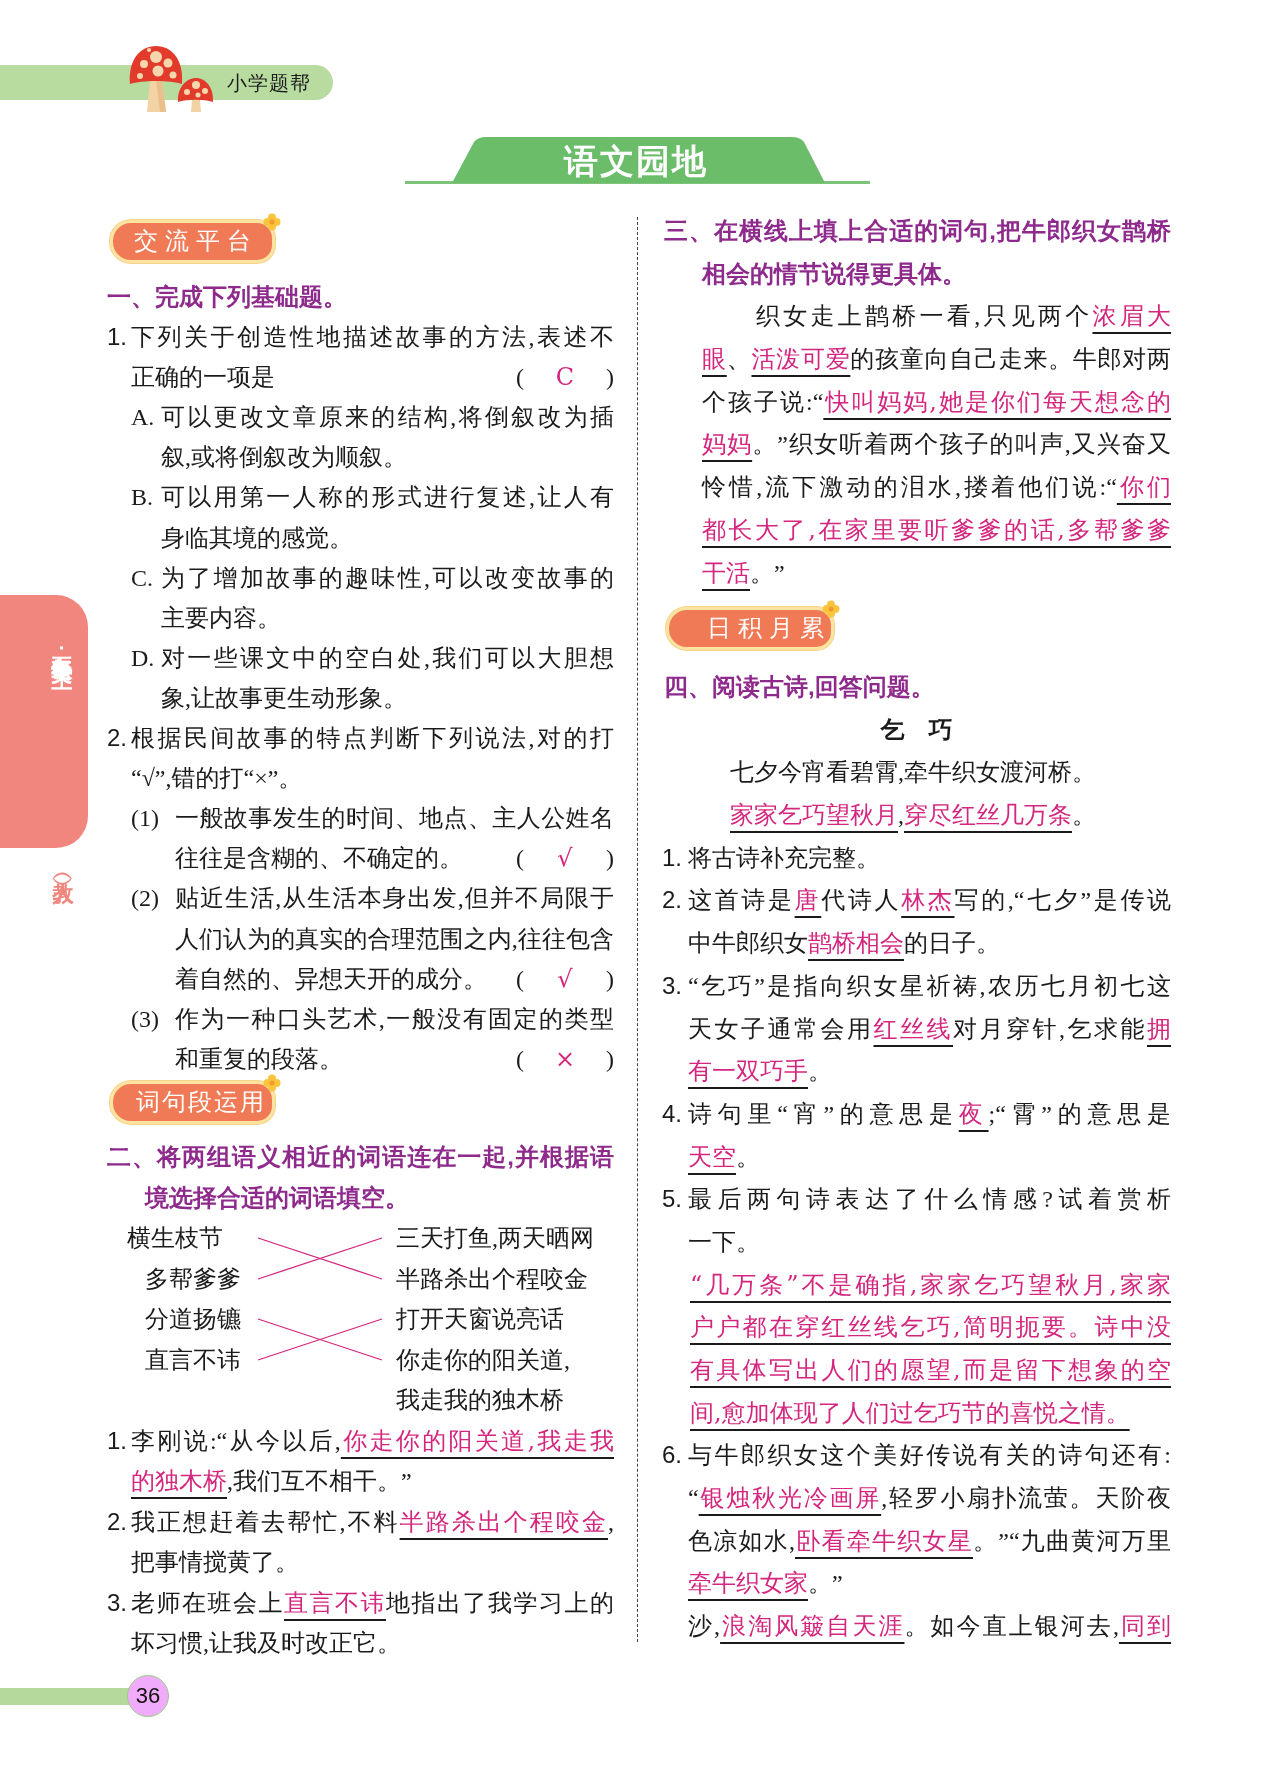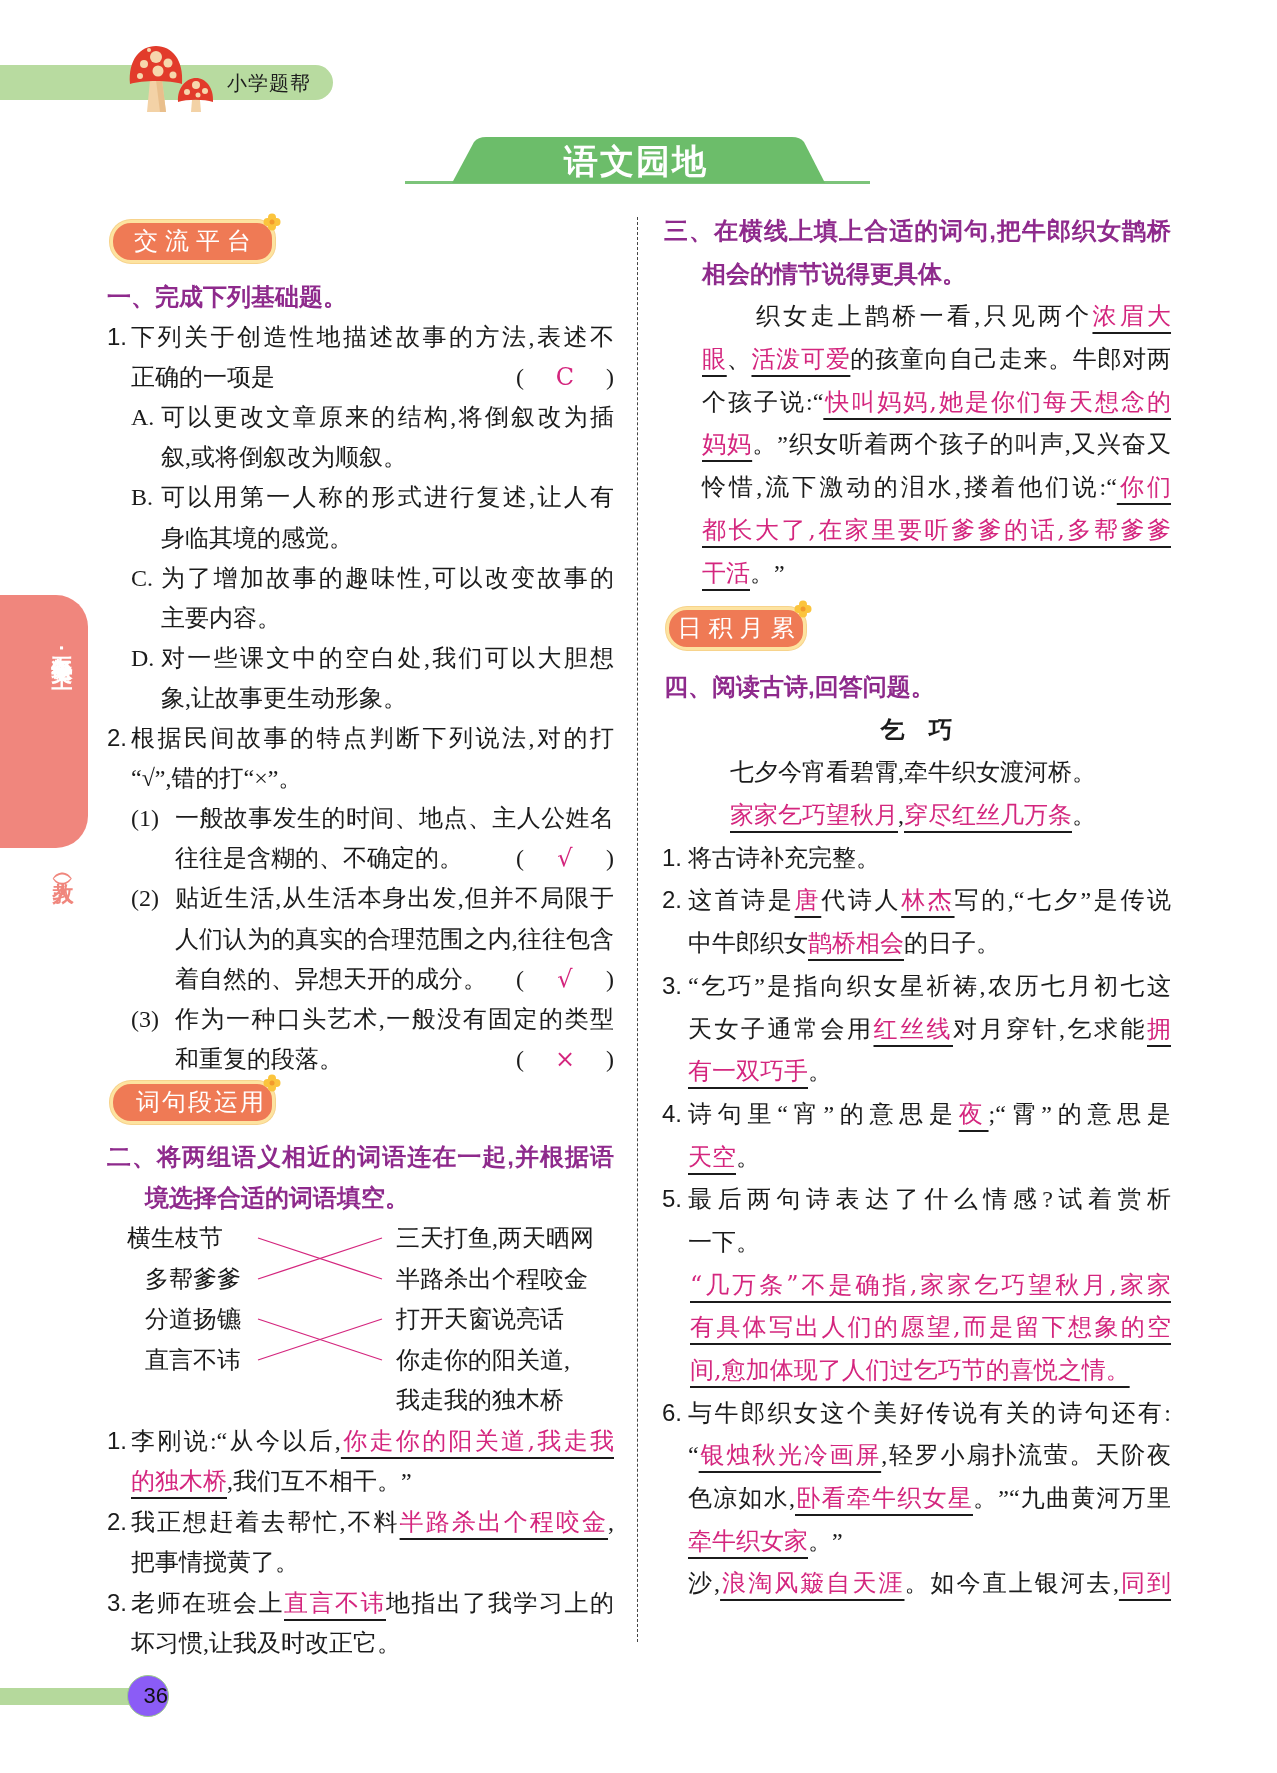--- a/index.html
+++ b/index.html
@@ -72,21 +72,21 @@
 <div class="badge" style="left:110px;top:1081px;width:165px;letter-spacing:2px;padding-left:17px;">
   <span>词句段运用</span>
   <svg class="star" viewBox="0 0 18 18">
       <circle cx="9" cy="4.5" r="4" fill="#fbc43d"></circle>
       <circle cx="13.5" cy="9" r="4" fill="#fbc43d"></circle>
       <circle cx="9" cy="13.5" r="4" fill="#fbc43d"></circle>
       <circle cx="4.5" cy="9" r="4" fill="#fbc43d"></circle>
       <circle cx="9" cy="9" r="2.5" fill="#f39a2c"></circle>
     </svg>
 </div>
-<div class="badge" style="left:666px;top:607px;width:140px;letter-spacing:7px;padding-left:7px;">
+<div class="badge" style="left:666px;top:607px;width:168px;letter-spacing:7px;padding-left:7px;text-align:right;">
   <span>日积月累</span>
   <svg class="star" viewBox="0 0 18 18">
       <circle cx="9" cy="4.5" r="4" fill="#fbc43d"></circle>
       <circle cx="13.5" cy="9" r="4" fill="#fbc43d"></circle>
       <circle cx="9" cy="13.5" r="4" fill="#fbc43d"></circle>
       <circle cx="4.5" cy="9" r="4" fill="#fbc43d"></circle>
       <circle cx="9" cy="9" r="2.5" fill="#f39a2c"></circle>
     </svg>
 </div>
 
@@ -206,24 +206,25 @@
   <div class="row j" style="padding-left:26px;"><span class="num">3.</span><span>“乞巧”是指向织女星祈祷,农历七月初七这</span></div>
   <div class="row j" style="padding-left:26px;"><span>天女子通常会用</span><span class="ans">红丝线</span><span>对月穿针,乞求能</span><span class="ans">拥</span></div>
   <div class="row" style="padding-left:26px;"><span class="ans">有一双巧手</span><span>。</span></div>
 
   <div class="row j" style="padding-left:26px;"><span class="num">4.</span><span>诗句里“宵”的意思是</span><span class="ans">夜</span><span>;“霄”的意思是</span></div>
   <div class="row" style="padding-left:26px;"><span class="ans">天空</span><span>。</span></div>
 
   <div class="row j" style="padding-left:26px;"><span class="num">5.</span><span>最后两句诗表达了什么情感?试着赏析</span></div>
   <div class="row" style="padding-left:26px;"><span>一下。</span></div>
   <div class="row j" style="padding-left:28px;"><span class="ans">“几万条”不是确指,家家乞巧望秋月,家家</span></div>
+  <div class="row j" style="padding-left:28px;"><span class="ans">户户都在穿红丝线乞巧,简明扼要。诗中没</span></div>
   <div class="row j" style="padding-left:28px;"><span class="ans">有具体写出人们的愿望,而是留下想象的空</span></div>
   <div class="row" style="padding-left:28px;"><span class="ans">间,愈加体现了人们过乞巧节的喜悦之情。</span></div>
 
   <div class="row j" style="padding-left:26px;"><span class="num">6.</span><span>与牛郎织女这个美好传说有关的诗句还有:</span></div>
   <div class="row j" style="padding-left:26px;"><span>“</span><span class="ans">银烛秋光冷画屏</span><span>,轻罗小扇扑流萤。天阶夜</span></div>
   <div class="row j" style="padding-left:26px;"><span>色凉如水,</span><span class="ans">卧看牵牛织女星</span><span>。”“九曲黄河万里</span></div>
   <div class="row" style="padding-left:26px;"><span class="ans">牵牛织女家</span><span>。”</span></div>
   <div class="row j" style="padding-left:26px;"><span>沙,</span><span class="ans">浪淘风簸自天涯</span><span>。如今直上银河去,</span><span class="ans">同到</span></div>
 </div>
 
 <div class="abs" style="left:0;top:1688px;width:135px;height:17px;background:#b5d99c;"></div>
-<div class="abs" style="left:127px;top:1675px;width:42px;height:42px;border-radius:50%;border:1.5px solid #9ccc88;background:#8b5cf6;text-align:right;line-height:39px;font-size:22px;color:#111;font-family:'Liberation Sans','DejaVu Sans',sans-serif;">36</div>
+<div class="abs" style="left:127px;top:1675px;width:42px;height:42px;border-radius:50%;border:1.5px solid #9ccc88;background:#f0abfc;text-align:center;line-height:39px;font-size:22px;color:#111;font-family:'Liberation Sans','DejaVu Sans',sans-serif;">36</div>
 
 </body></html>

